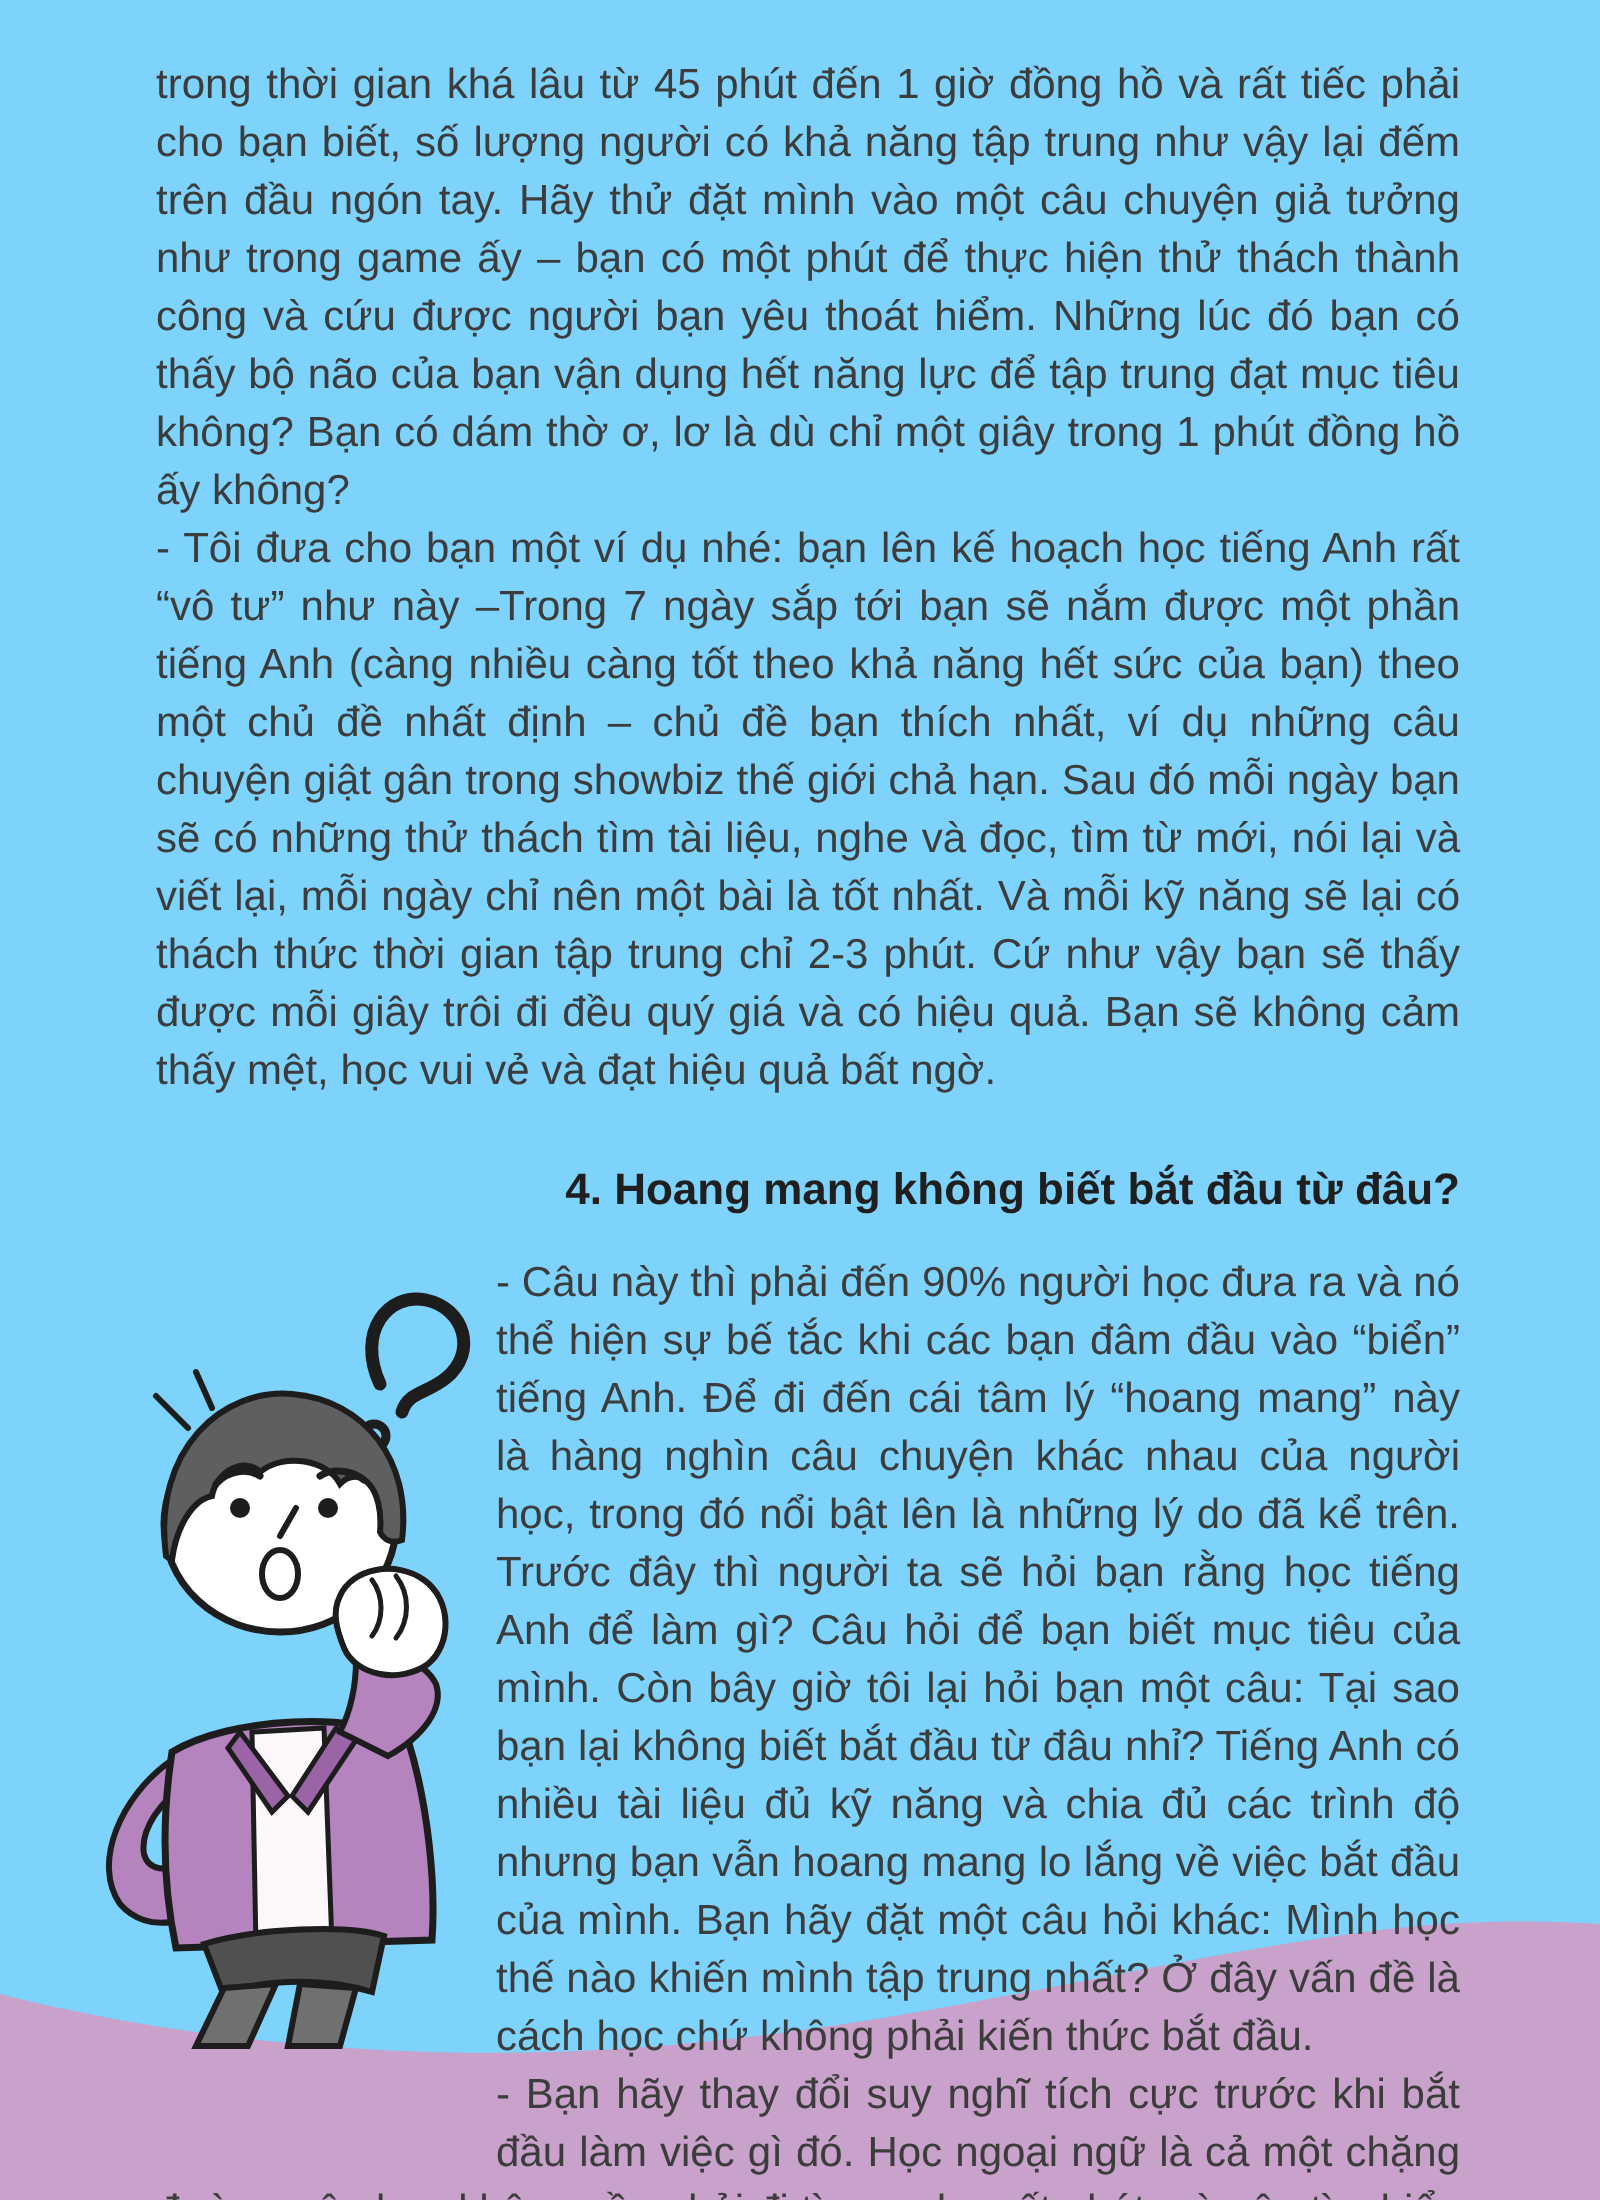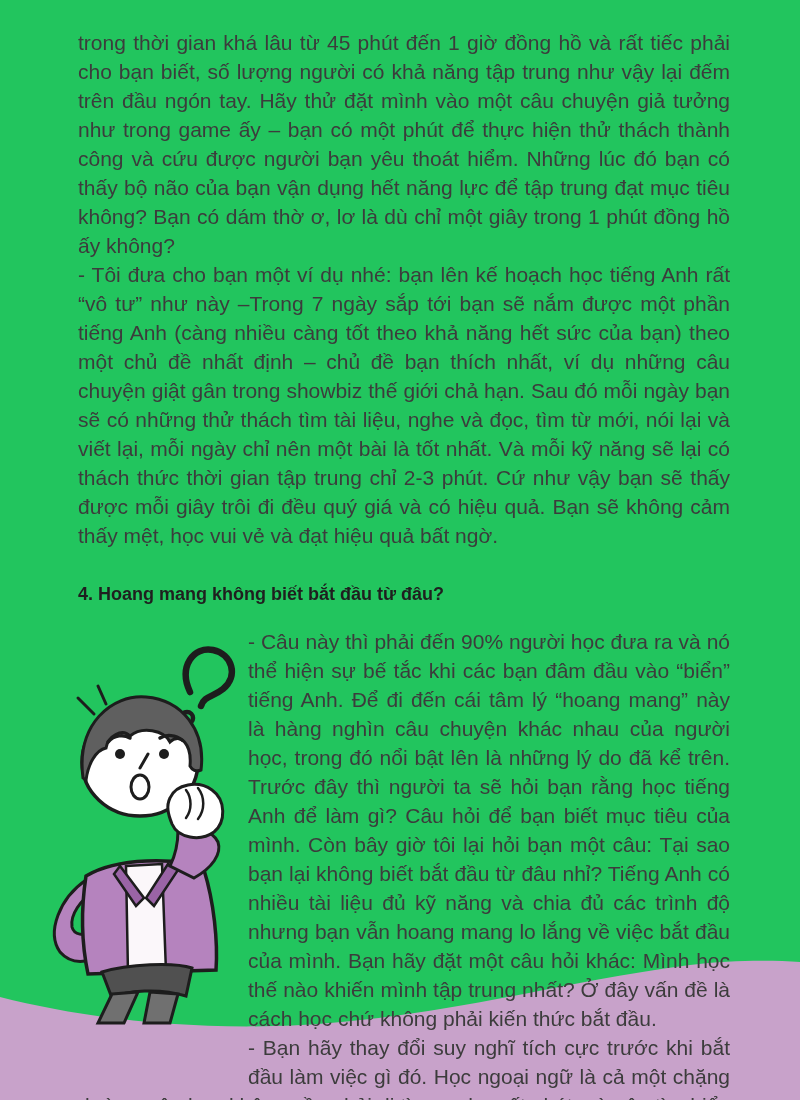--- a/index.html
+++ b/index.html
@@ -3,32 +3,32 @@
 <meta charset="utf-8">
 <style>
   html,body{margin:0;padding:0;}
   body{
     width:800px;height:1100px;
     font-family:"Liberation Sans","DejaVu Sans",sans-serif;
     background:#ffffff;
   }
   .page{
     position:relative;width:800px;height:1100px;
-    background:#22c55e;overflow:hidden;
+    background:#7dd3fc;overflow:hidden;
   }
   .text-col{
     position:absolute;left:78px;top:28px;width:652px;
     color:#3c3c3c;font-size:21px;line-height:29px;
     text-align:justify;z-index:3;
   }
   .text-col p{margin:0;}
   .section-heading{
     margin:30px 0 18px 0;
-    font-size:18px;line-height:29px;font-weight:bold;color:#1f1f1f;
-    text-align:left;
+    font-size:22px;line-height:29px;font-weight:bold;color:#1f1f1f;
+    text-align:right;
   }
   .fig-spacer{
     float:left;width:170px;height:295px;margin-top:143px;
   }
   .wave{
     position:absolute;left:0;top:955px;width:800px;height:145px;z-index:1;
   }
   .illustration{
     position:absolute;left:28px;top:640px;width:210px;height:385px;z-index:2;
   }

